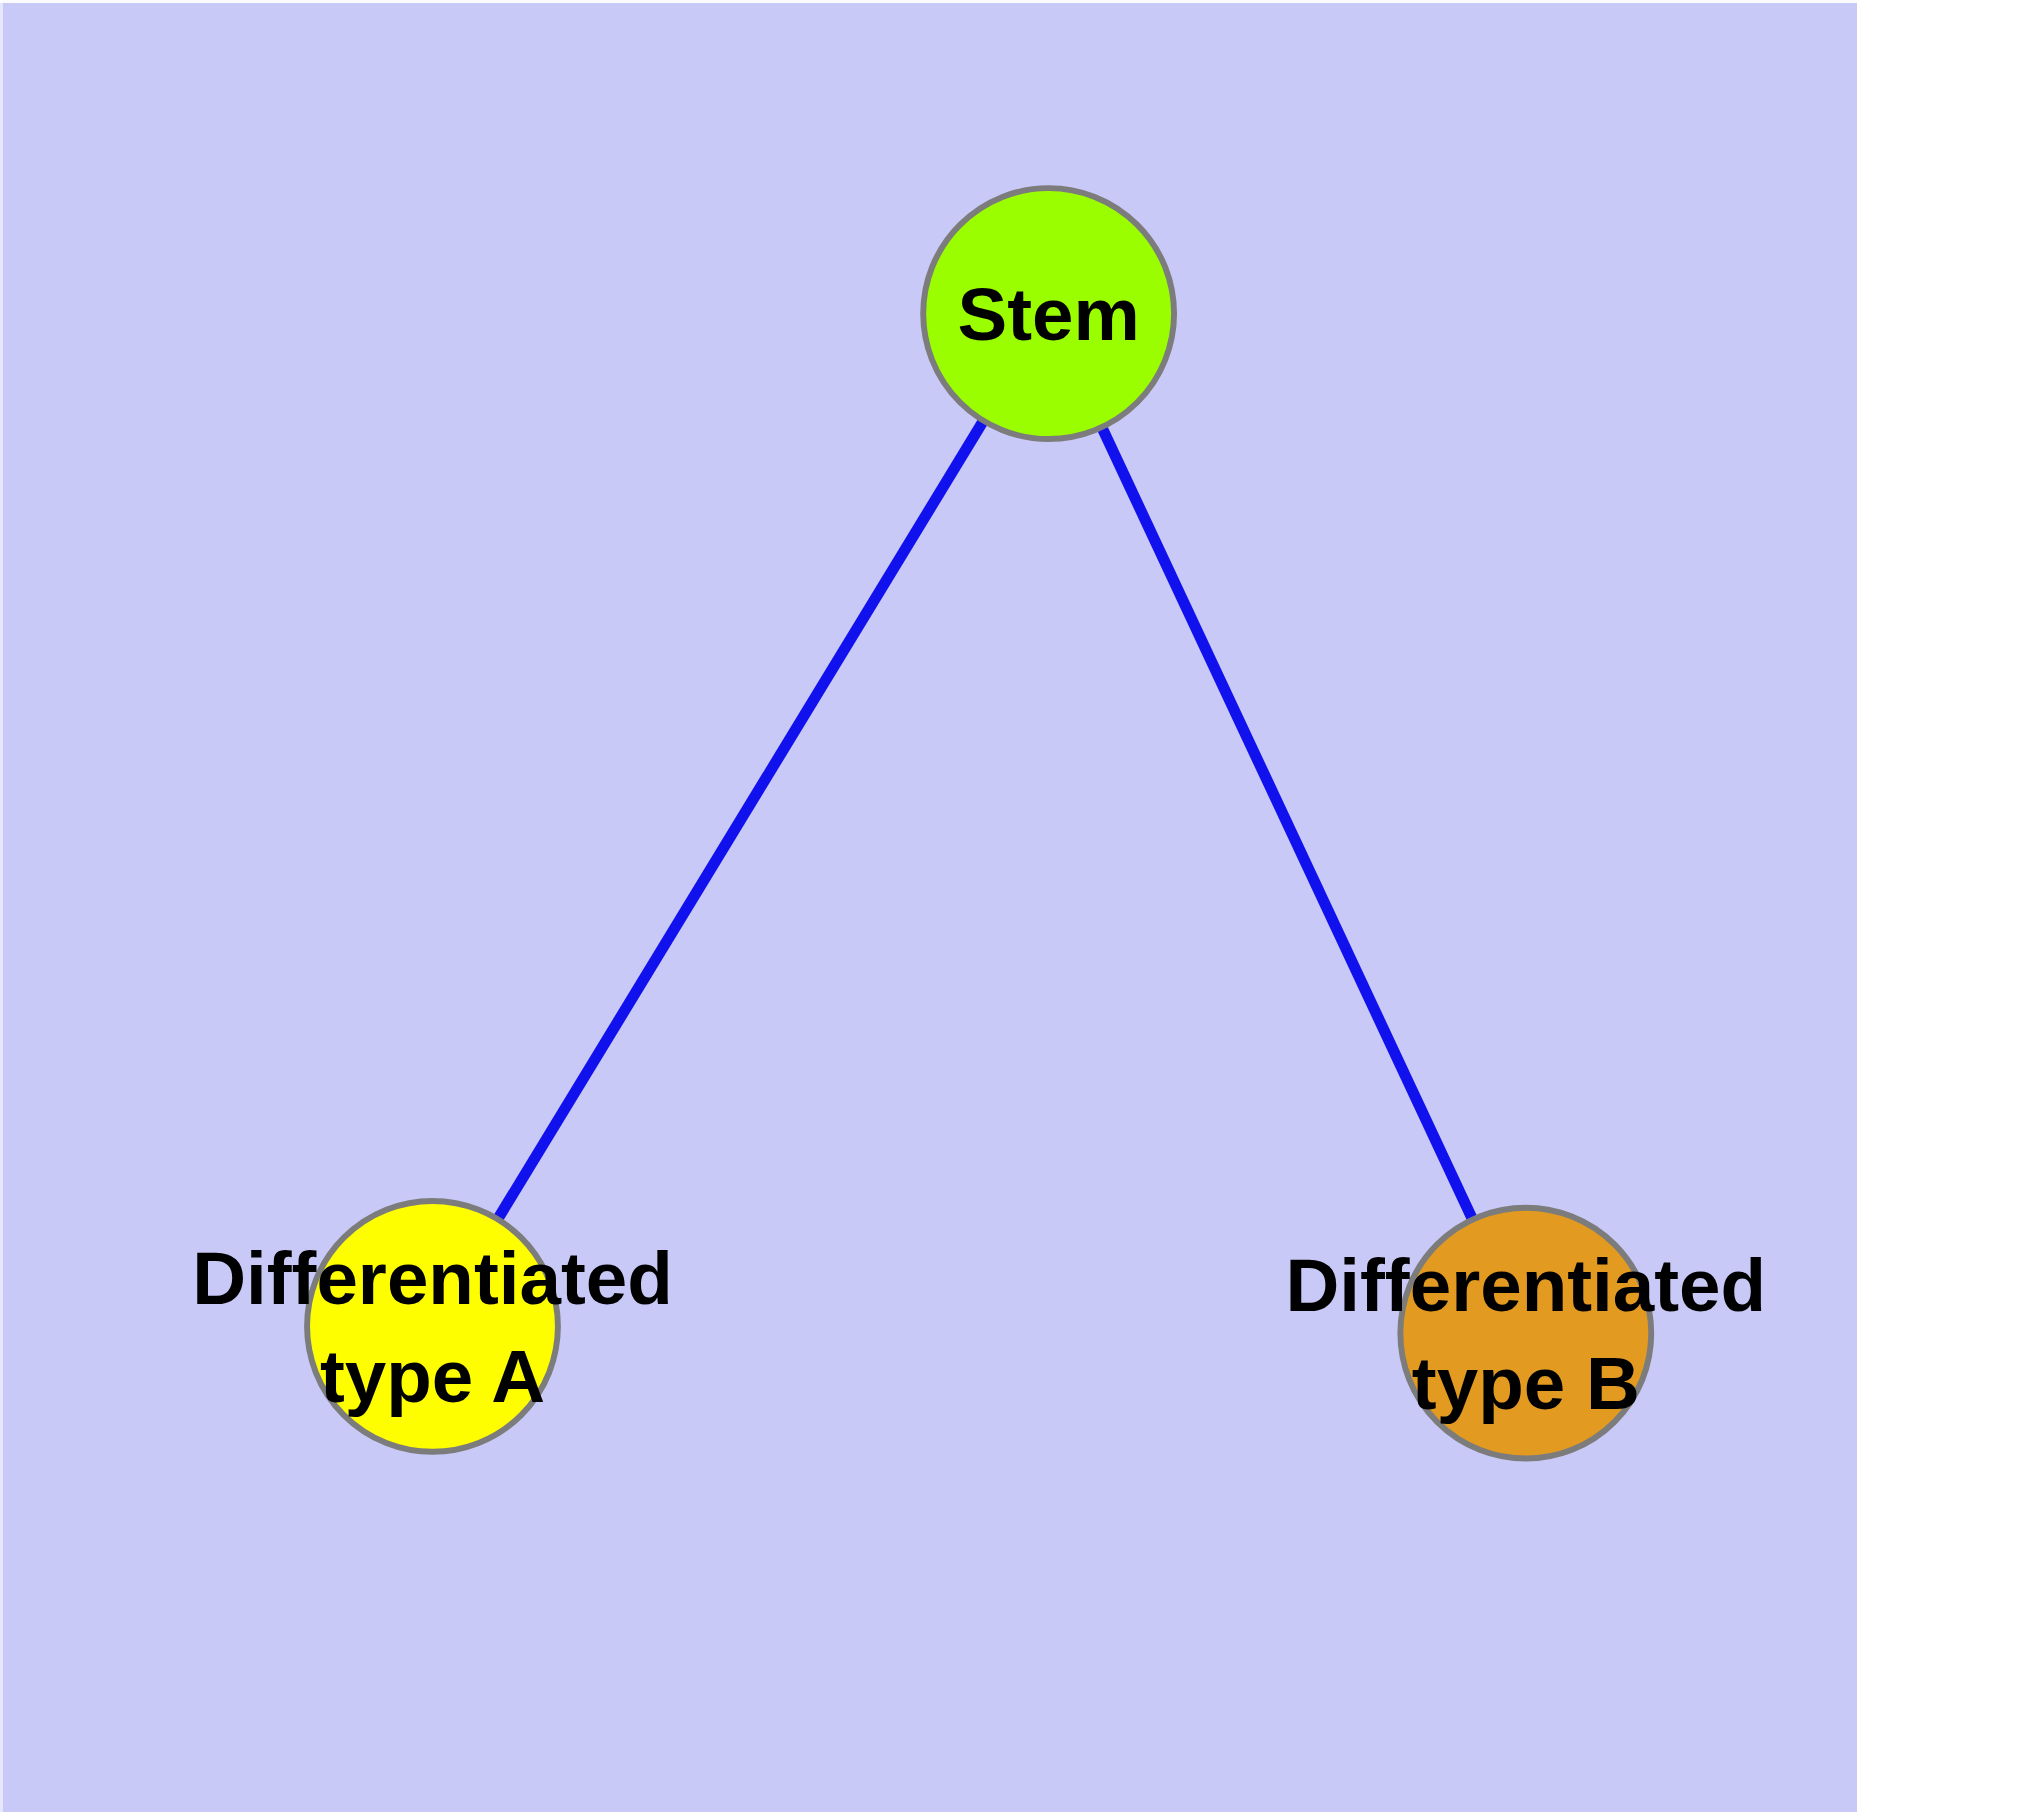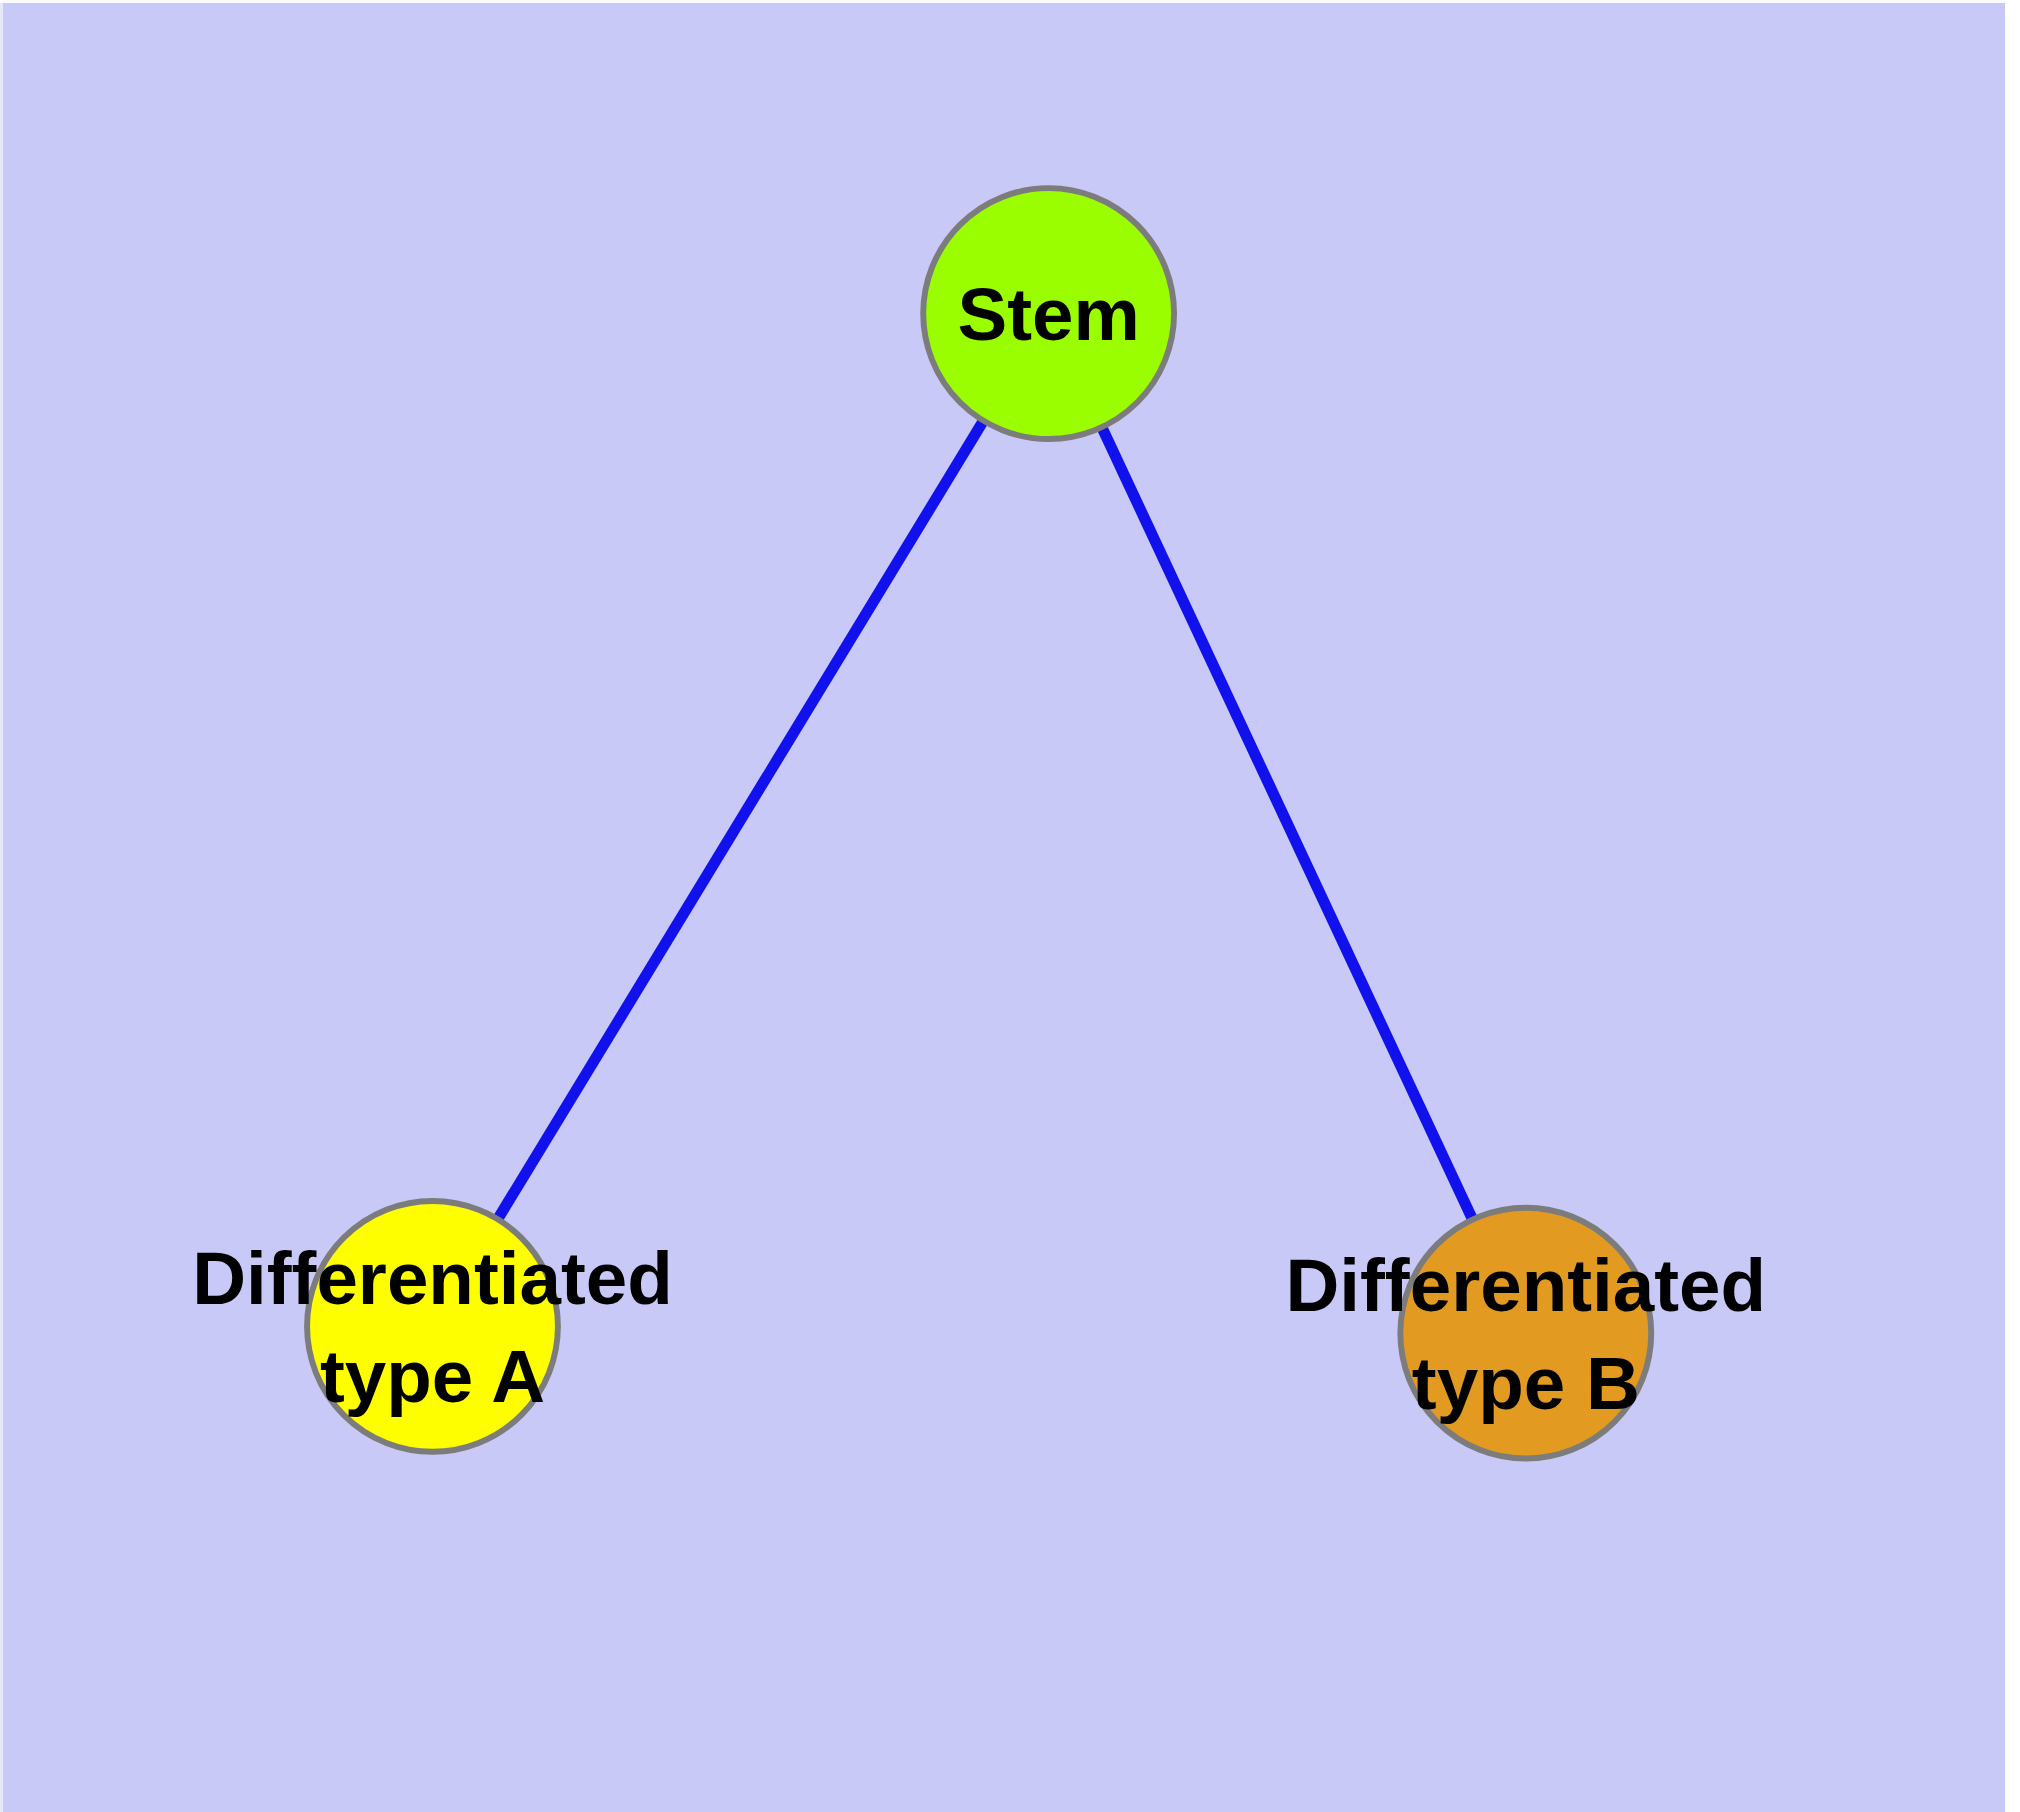--- a/index.html
+++ b/index.html
@@ -2,21 +2,21 @@
 <html style="font-size:13.6px"><head>
 <meta charset="utf-8">
 <style>
   html, body {
     margin: 0;
     padding: 0;
     background: #ffffff;
   }
   .canvas {
     position: relative;
-    width: 2005px;
+    width: 1857px;
     height: 1812px;
     background: #c9c9f7;
     overflow: hidden;
   }
   .edge-highlight-top {
     position: absolute;
     top: 0; left: 0;
     width: 100%; height: 3.4px;
     background: rgba(255,255,255,0.9);
   }

